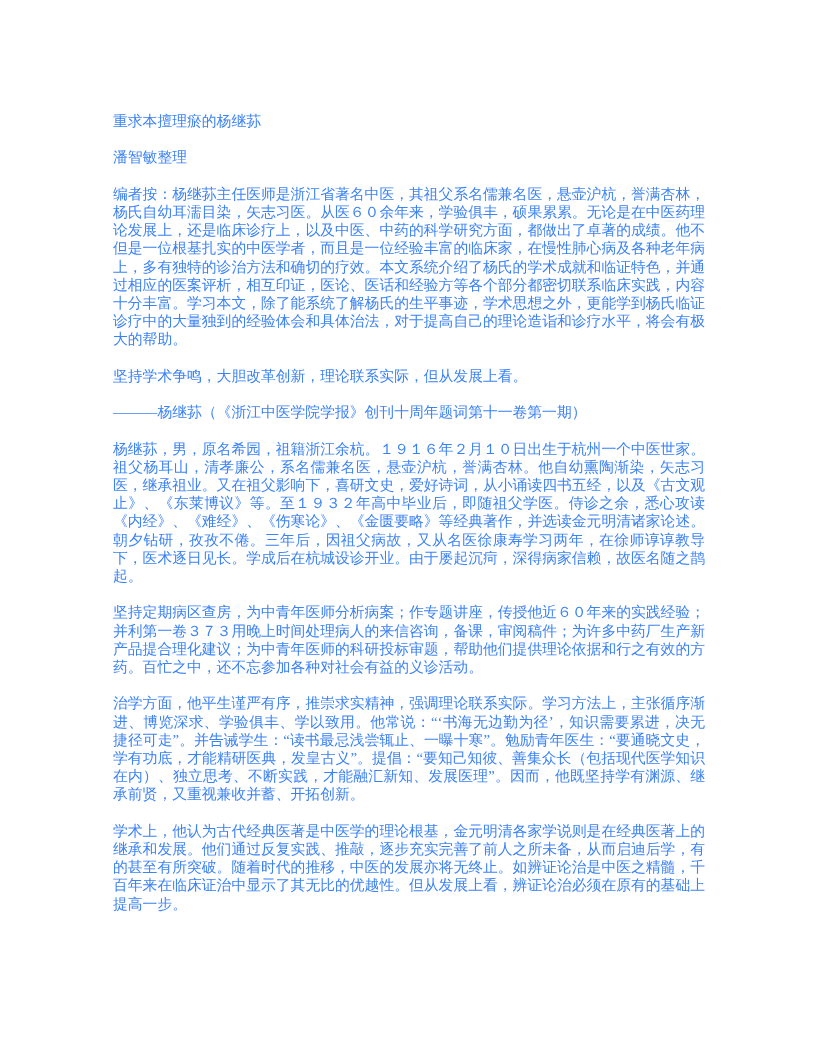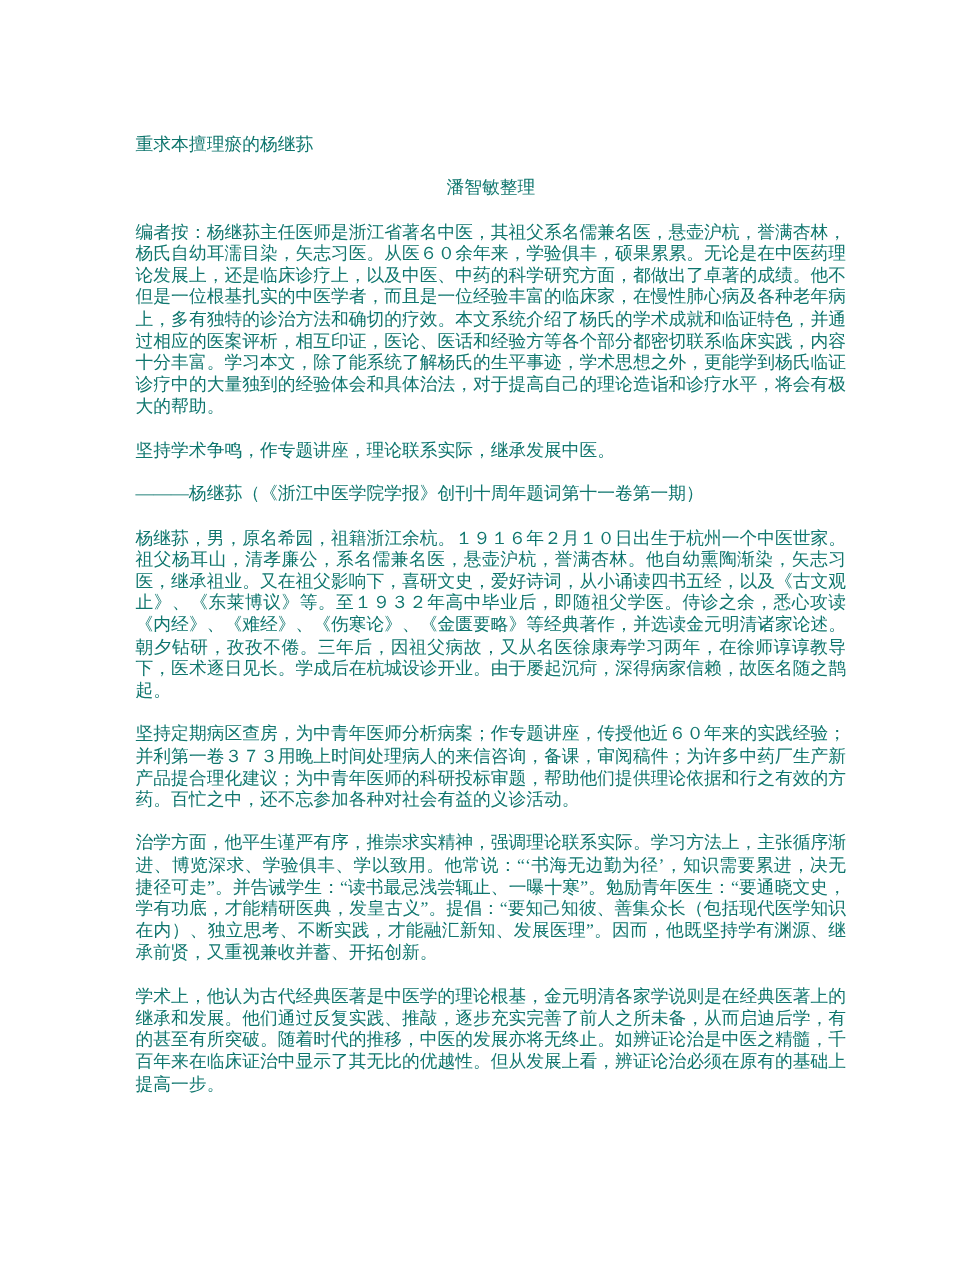--- a/index.html
+++ b/index.html
@@ -11,48 +11,48 @@
     position: relative;
     width: 816px;
     height: 1056px;
     box-sizing: border-box;
     background: #ffffff;
     padding: 112px 111px 40px 113px;
     overflow: hidden;
     font-family: "Liberation Serif", "DejaVu Serif", serif;
     font-size: 14.8px;
     line-height: 18.2px;
-    color: #0f766e;
+    color: #3b82f6;
   }
   .title {
     font-size: 14.8px;
     font-weight: normal;
     margin: 0 0 18.2px 0;
     text-align: left;
   }
   .byline {
     margin: 0 0 18.2px 0;
-    text-align: center;
+    text-align: left;
   }
   .para {
     margin: 0 0 18.2px 0;
     text-align: justify;
     text-indent: 0;
     word-break: break-all;
   }
   .para:last-child {
     margin-bottom: 4px;
   }
 </style>
 </head>
 <body>
 
 <div class="page">
   <h1 class="title">重求本擅理瘀的杨继荪</h1>
   <p class="byline">潘智敏整理</p>
   <p class="para">编者按：杨继荪主任医师是浙江省著名中医，其祖父系名儒兼名医，悬壶沪杭，誉满杏林，杨氏自幼耳濡目染，矢志习医。从医６０余年来，学验俱丰，硕果累累。无论是在中医药理论发展上，还是临床诊疗上，以及中医、中药的科学研究方面，都做出了卓著的成绩。他不但是一位根基扎实的中医学者，而且是一位经验丰富的临床家，在慢性肺心病及各种老年病上，多有独特的诊治方法和确切的疗效。本文系统介绍了杨氏的学术成就和临证特色，并通过相应的医案评析，相互印证，医论、医话和经验方等各个部分都密切联系临床实践，内容十分丰富。学习本文，除了能系统了解杨氏的生平事迹，学术思想之外，更能学到杨氏临证诊疗中的大量独到的经验体会和具体治法，对于提高自己的理论造诣和诊疗水平，将会有极大的帮助。</p>
-  <p class="para">坚持学术争鸣，作专题讲座，理论联系实际，继承发展中医。</p>
+  <p class="para">坚持学术争鸣，大胆改革创新，理论联系实际，但从发展上看。</p>
   <p class="para">———杨继荪（《浙江中医学院学报》创刊十周年题词第十一卷第一期）</p>
   <p class="para">杨继荪，男，原名希园，祖籍浙江余杭。１９１６年２月１０日出生于杭州一个中医世家。祖父杨耳山，清孝廉公，系名儒兼名医，悬壶沪杭，誉满杏林。他自幼熏陶渐染，矢志习医，继承祖业。又在祖父影响下，喜研文史，爱好诗词，从小诵读四书五经，以及《古文观止》、《东莱博议》等。至１９３２年高中毕业后，即随祖父学医。侍诊之余，悉心攻读《内经》、《难经》、《伤寒论》、《金匮要略》等经典著作，并选读金元明清诸家论述。朝夕钻研，孜孜不倦。三年后，因祖父病故，又从名医徐康寿学习两年，在徐师谆谆教导下，医术逐日见长。学成后在杭城设诊开业。由于屡起沉疴，深得病家信赖，故医名随之鹊起。</p>
   <p class="para">坚持定期病区查房，为中青年医师分析病案；作专题讲座，传授他近６０年来的实践经验；并利第一卷３７３用晚上时间处理病人的来信咨询，备课，审阅稿件；为许多中药厂生产新产品提合理化建议；为中青年医师的科研投标审题，帮助他们提供理论依据和行之有效的方药。百忙之中，还不忘参加各种对社会有益的义诊活动。</p>
   <p class="para">治学方面，他平生谨严有序，推崇求实精神，强调理论联系实际。学习方法上，主张循序渐进、博览深求、学验俱丰、学以致用。他常说：“‘书海无边勤为径’，知识需要累进，决无捷径可走”。并告诫学生：“读书最忌浅尝辄止、一曝十寒”。勉励青年医生：“要通晓文史，学有功底，才能精研医典，发皇古义”。提倡：“要知己知彼、善集众长（包括现代医学知识在内）、独立思考、不断实践，才能融汇新知、发展医理”。因而，他既坚持学有渊源、继承前贤，又重视兼收并蓄、开拓创新。</p>
   <p class="para">学术上，他认为古代经典医著是中医学的理论根基，金元明清各家学说则是在经典医著上的继承和发展。他们通过反复实践、推敲，逐步充实完善了前人之所未备，从而启迪后学，有的甚至有所突破。随着时代的推移，中医的发展亦将无终止。如辨证论治是中医之精髓，千百年来在临床证治中显示了其无比的优越性。但从发展上看，辨证论治必须在原有的基础上提高一步。</p>
 </div>
 
 </body></html>

